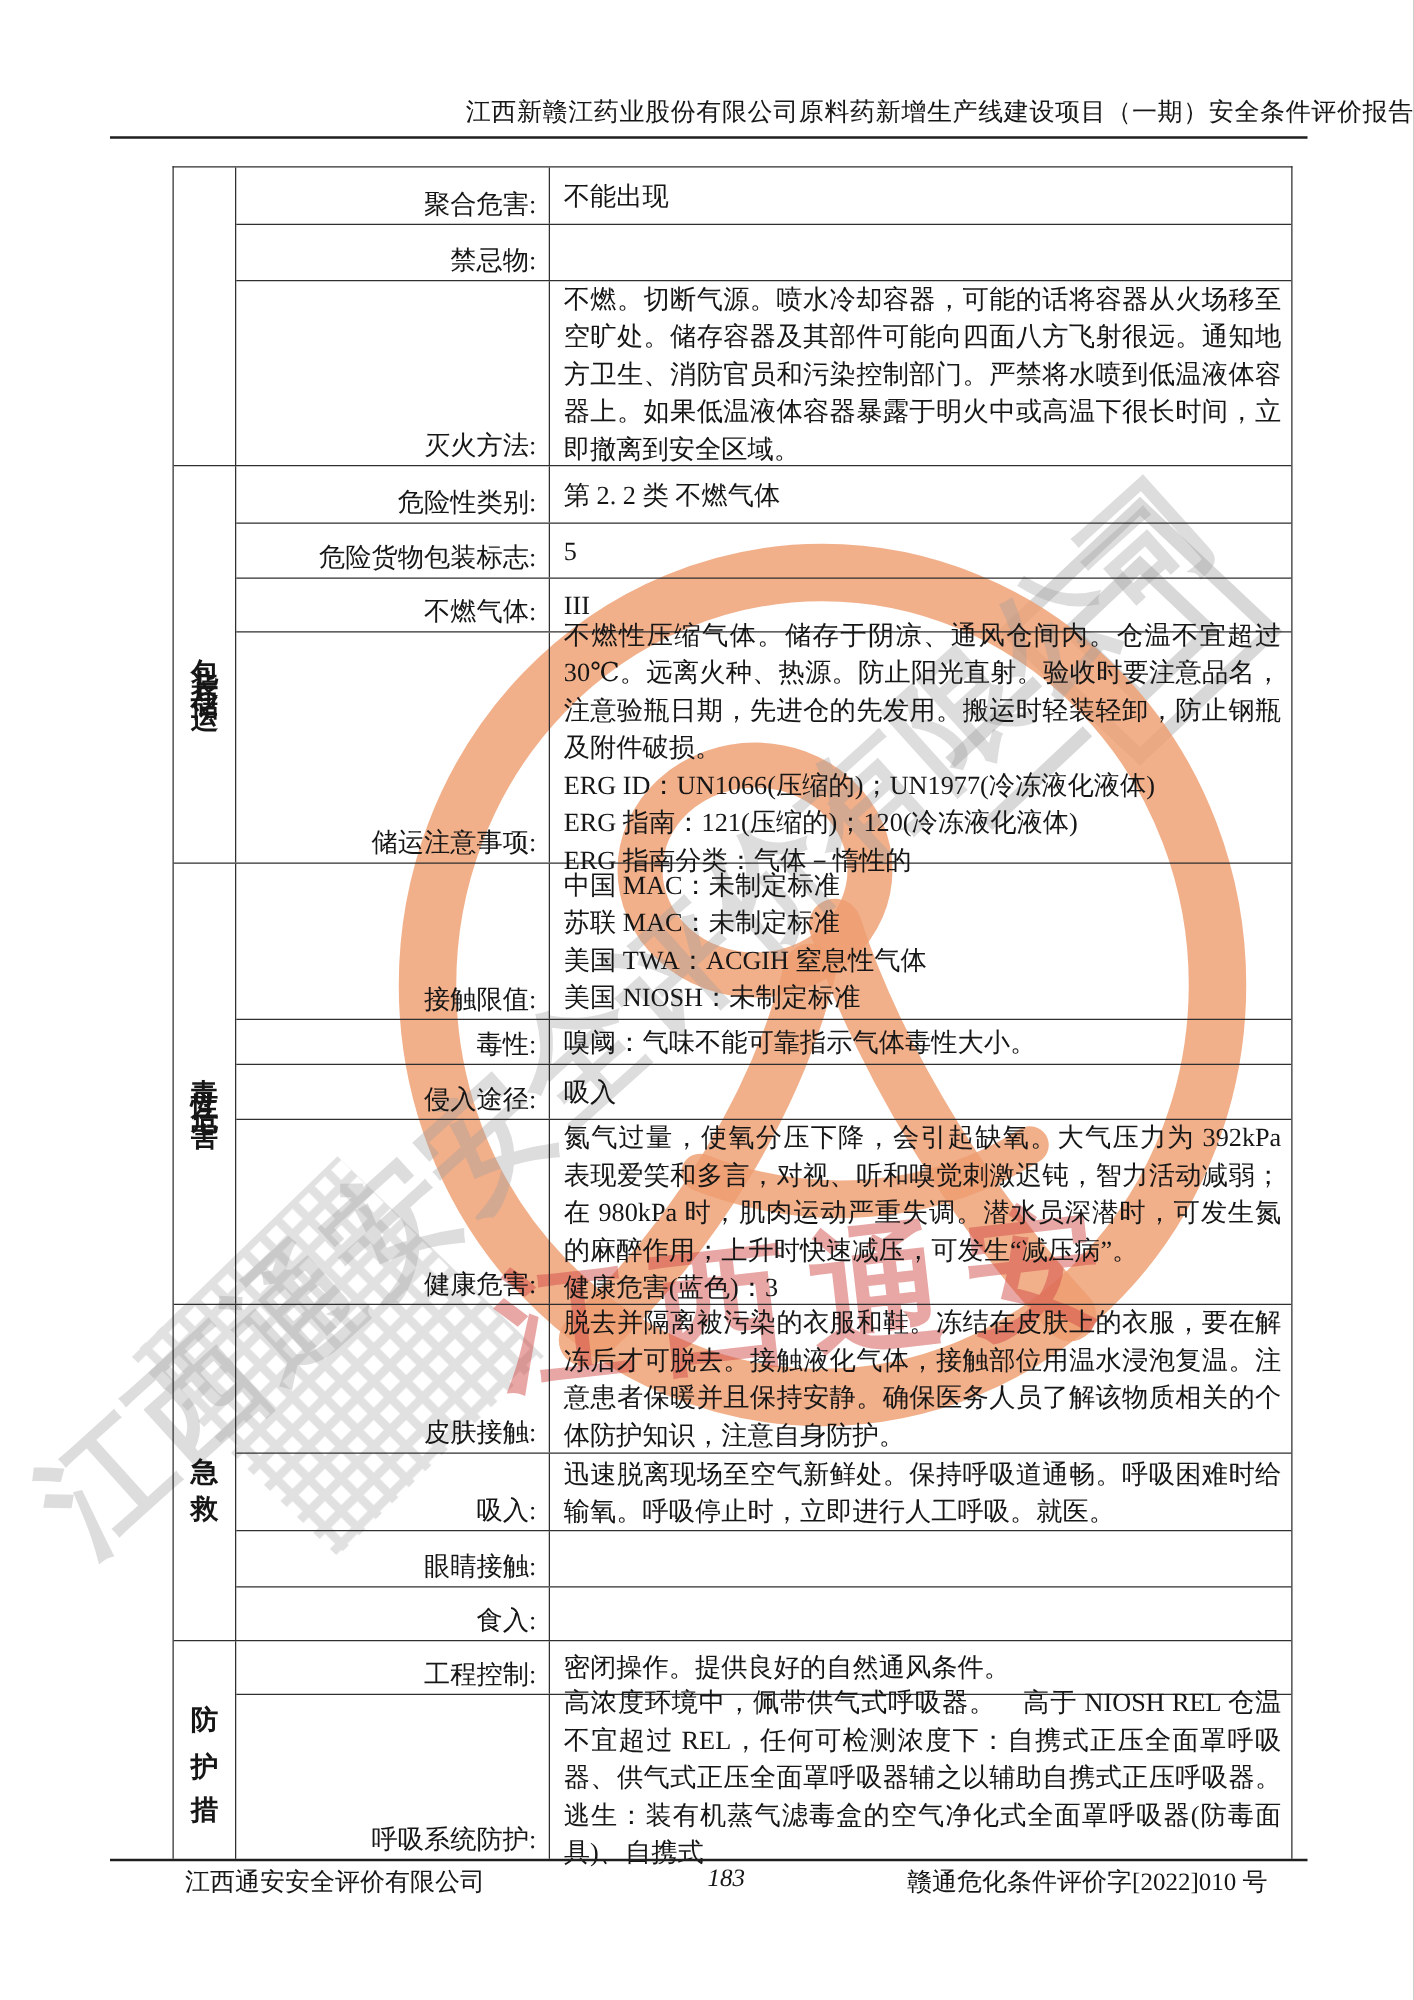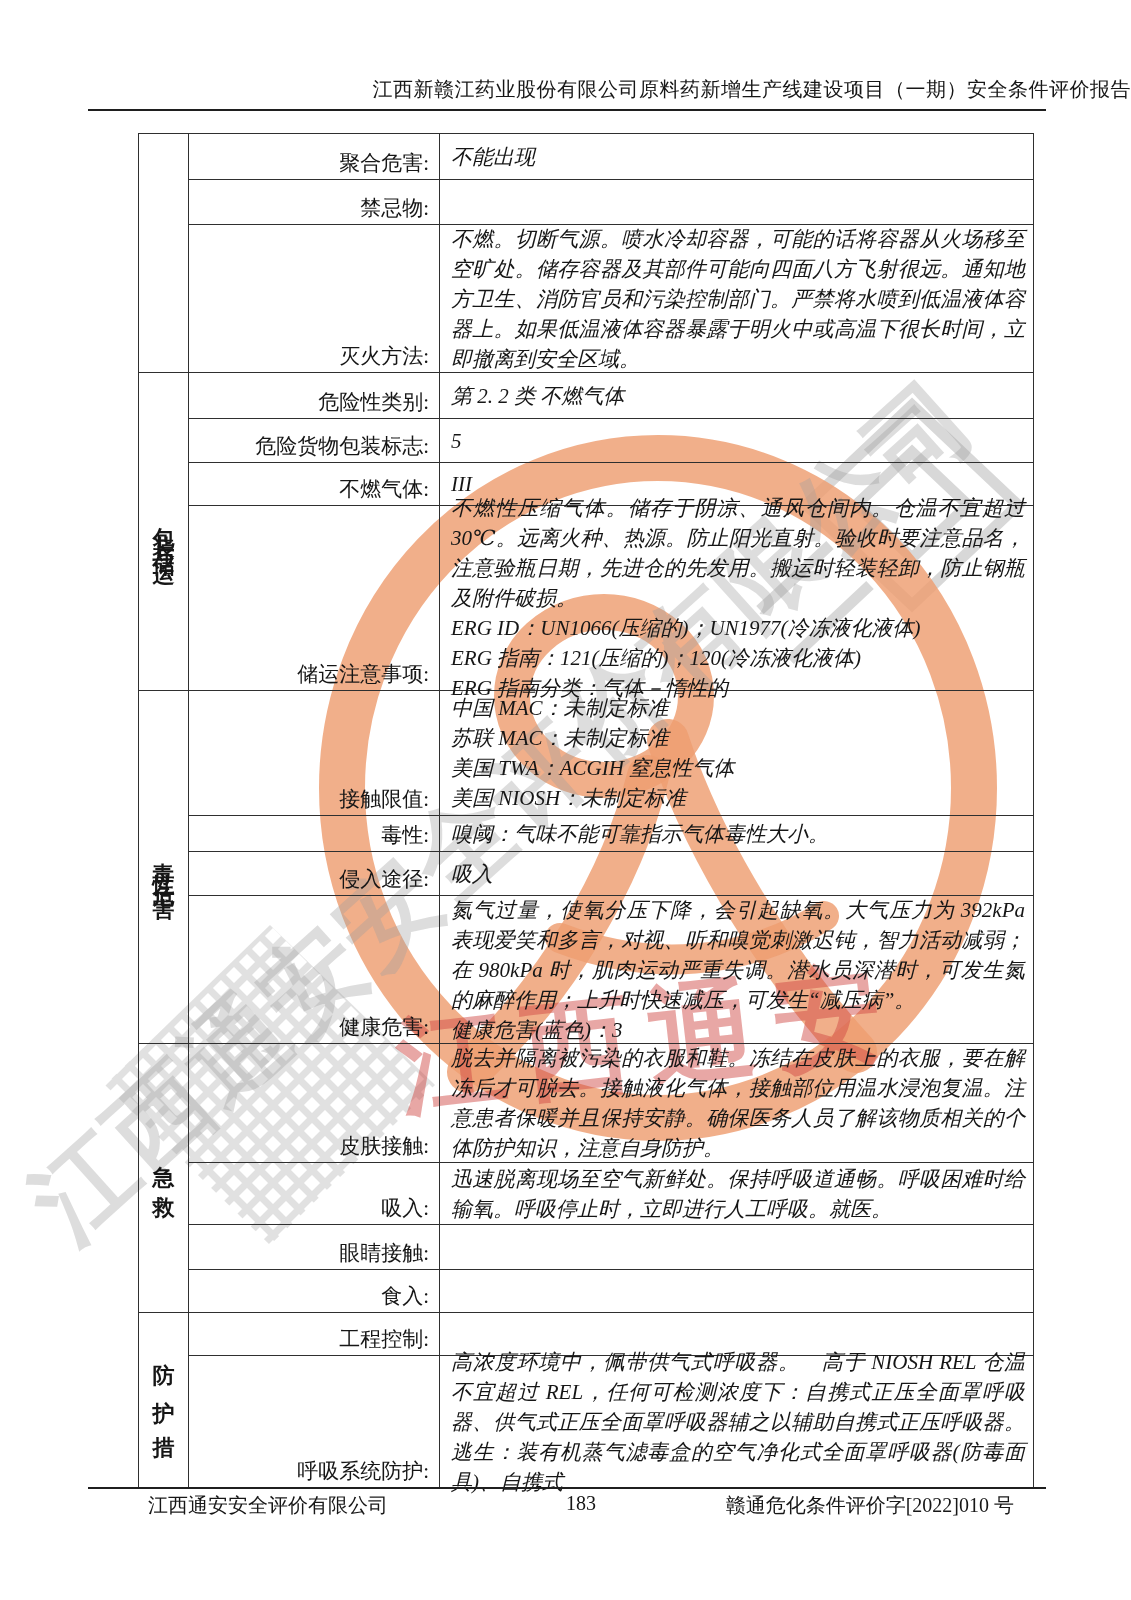--- a/index.html
+++ b/index.html
@@ -38,21 +38,21 @@
     position:absolute; left:0; top:76px; width:100%; text-align:right;
     font-size:20px; letter-spacing:0.5px; z-index:2;
   }
   .header-rule { position:absolute; left:88px; top:109px; width:958px; height:2px; background:#1f1f1f; z-index:2; }
   .footer-rule { position:absolute; left:88px; top:1487px; width:958px; height:2px; background:#1f1f1f; z-index:2; }
   .footer {
     position:absolute; left:148px; top:1492px; width:866px; z-index:2;
     display:flex; justify-content:space-between; align-items:baseline;
     font-size:20px;
   }
-  .footer .pageno { position:absolute; left:50%; transform:translateX(-50%); }
+  .footer .pageno { position:absolute; left:50%; transform:translateX(-50%);font-style:italic; }
   
   .doc-table {
     position:absolute; left:138px; top:133px; width:896px; z-index:1;
     border:1px solid #2f2f2f; border-bottom:none;
     font-size:21px;
   }
   .sec { display:flex; border-top:1px solid #2f2f2f; }
   .sec:first-child { border-top:none; }
   .side {
     width:50px; flex:0 0 50px; border-right:1px solid #2f2f2f;
@@ -70,21 +70,20 @@
   .row { display:flex; border-top:1px solid #2f2f2f; }
   .row:first-child { border-top:none; }
   .lab {
     width:251px; flex:0 0 251px; border-right:1px solid #2f2f2f;
     display:flex; align-items:flex-end; justify-content:flex-end;
     padding:2px 10px 2px 4px; text-align:right;
   }
   .val {
     flex:1; min-width:0; display:flex; align-items:center;
     padding:3px 8px 3px 11px;
-    font-style:italic;
   }
   .val span {
     display:block; width:100%; white-space:pre-line;
     line-height:30px; text-align:justify;
   }
 </style>
 </head>
 <body>
 
 <div class="page">
@@ -283,20 +282,23 @@
 
     <div class="sec sec-prot">
       <div class="side">
           <span>防护措</span>
         </div>
       <div class="rows">
         <div class="row" style="height:42px">
           <div class="lab">
               <span>工程控制:</span>
             </div>
+          <div class="val">
+              <span>密闭操作。提供良好的自然通风条件。</span>
+            </div>
         </div>
         <div class="row" style="height:132px">
           <div class="lab">
               <span>呼吸系统防护:</span>
             </div>
           <div class="val">
               <span>高浓度环境中，佩带供气式呼吸器。　高于 NIOSH REL 仓温不宜超过 REL，任何可检测浓度下：自携式正压全面罩呼吸器、供气式正压全面罩呼吸器辅之以辅助自携式正压呼吸器。　逃生：装有机蒸气滤毒盒的空气净化式全面罩呼吸器(防毒面具)、自携式</span>
             </div>
         </div>
       </div>

